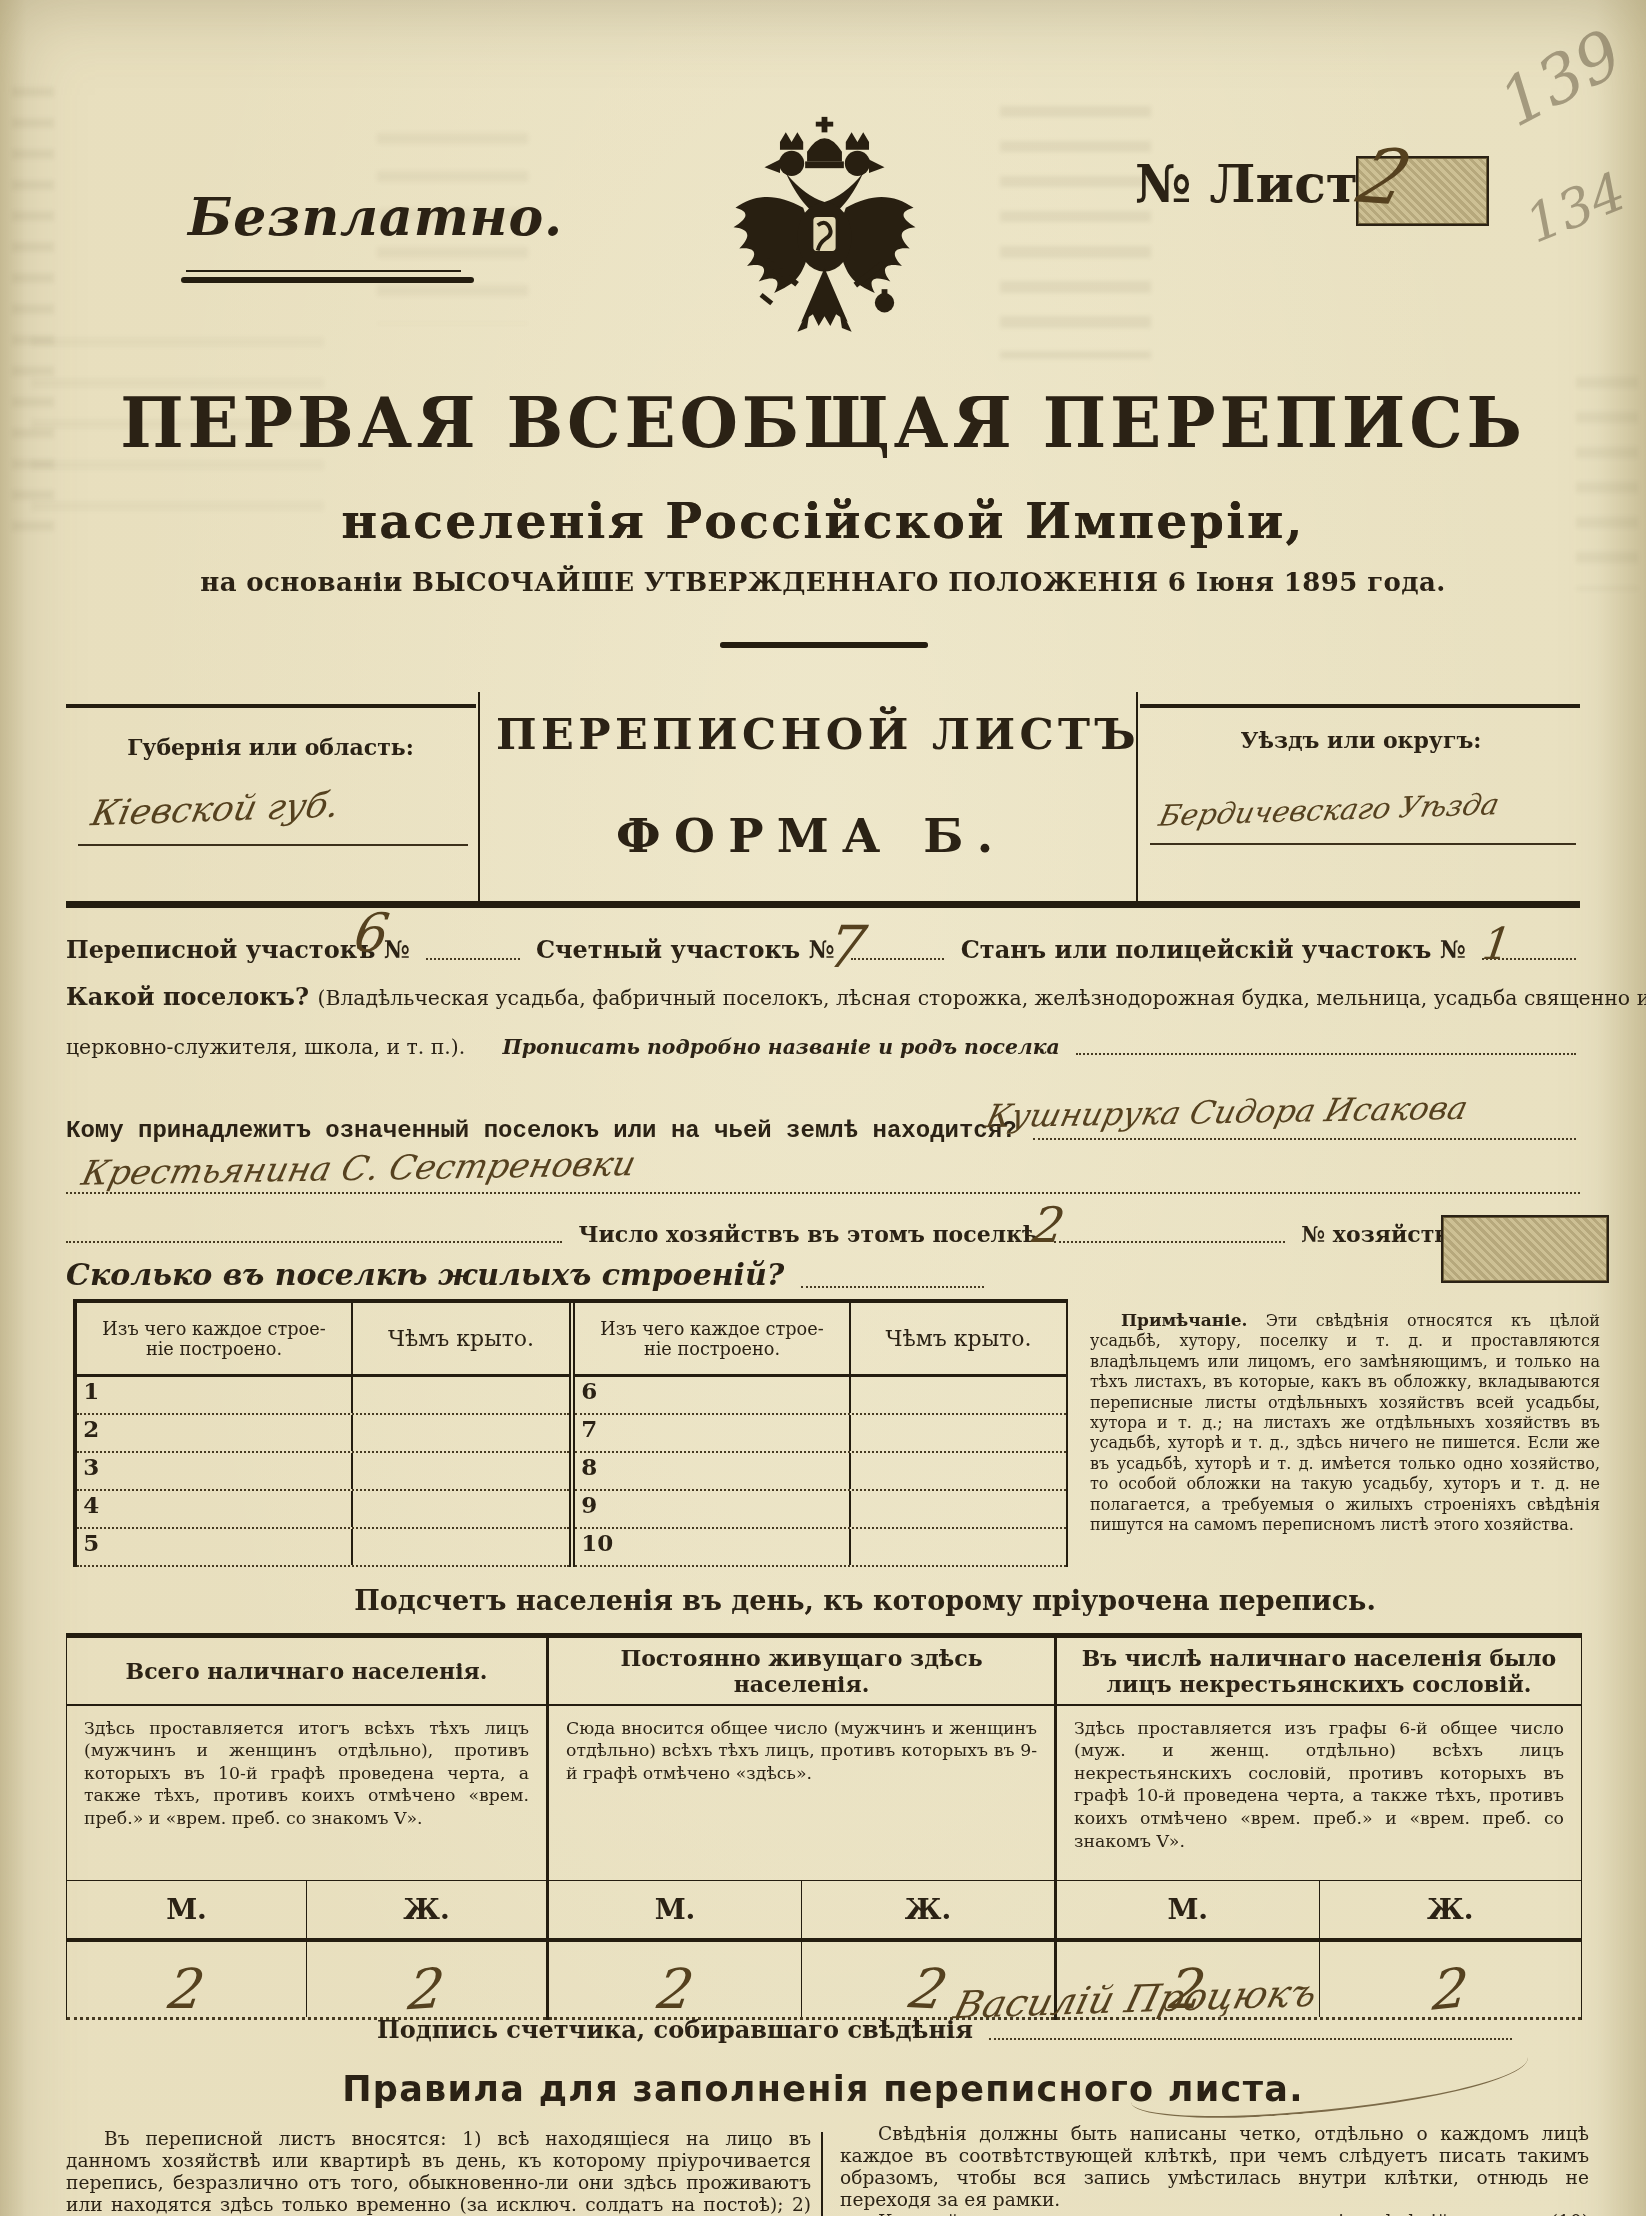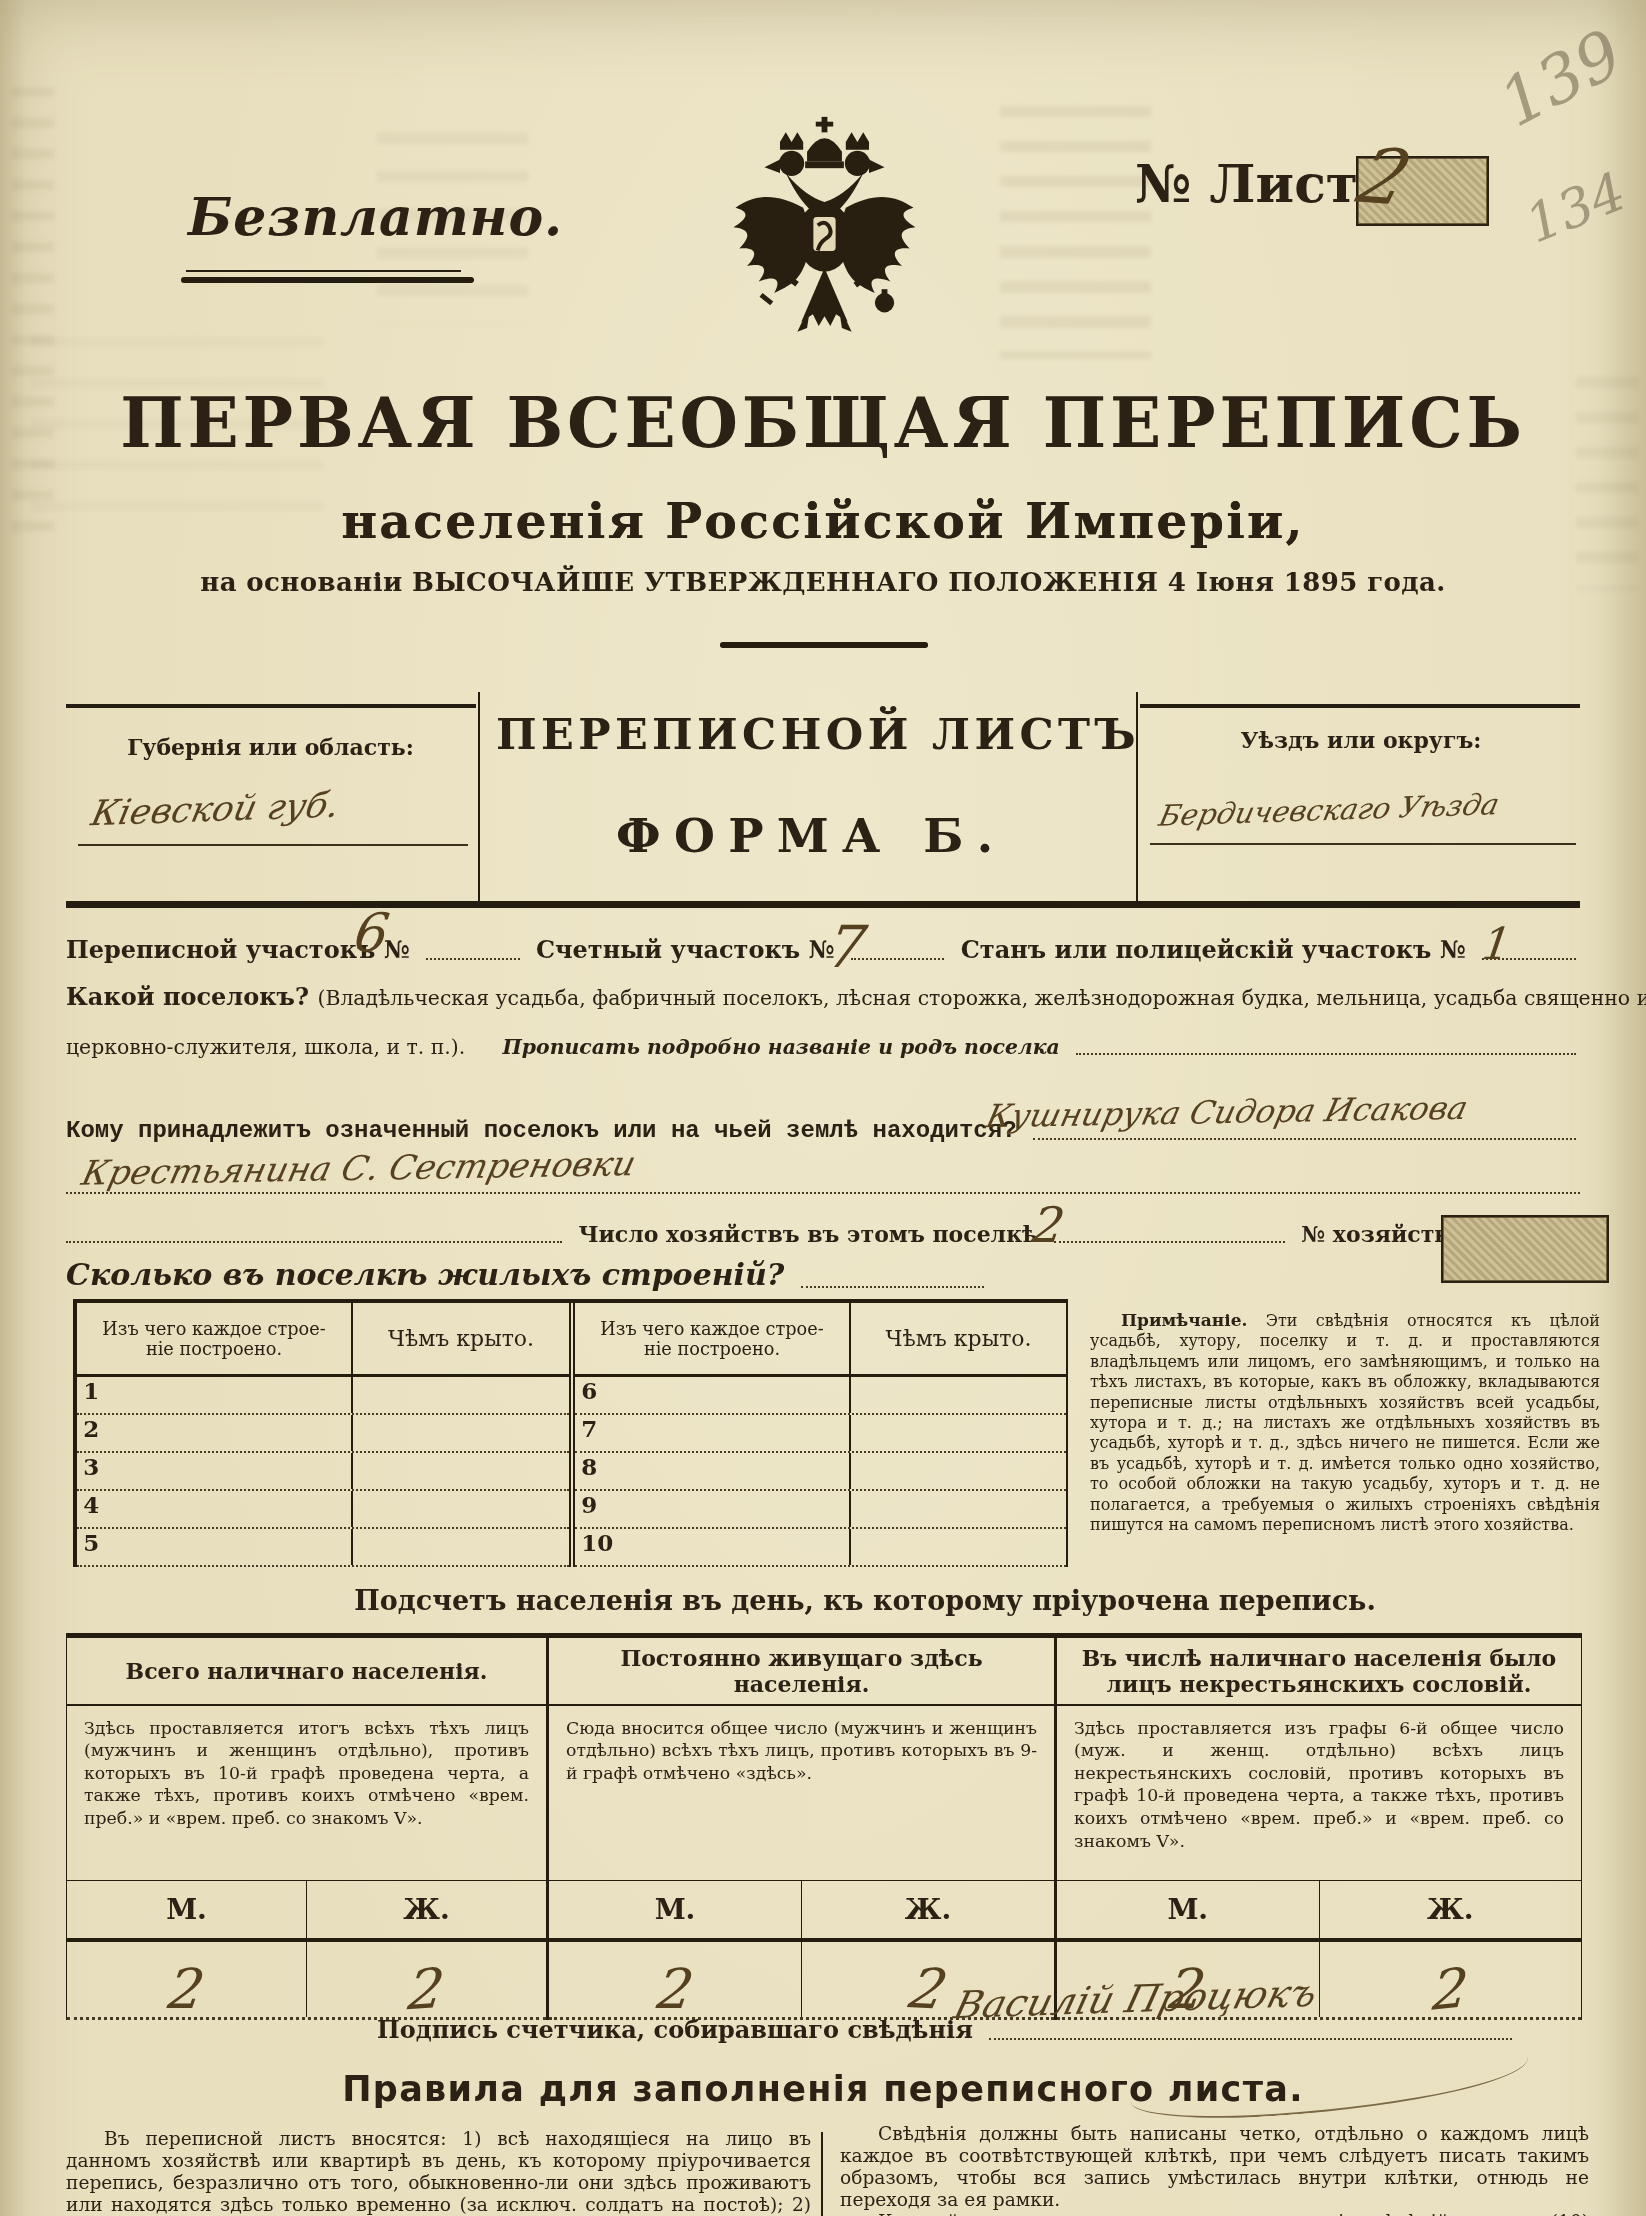--- a/index.html
+++ b/index.html
@@ -137,21 +137,21 @@
 
   <div class="abs sheetno" style="left:1135px;top:153px;">№ Листа</div>
   <div class="abs stampbox" style="left:1356px;top:156px;"></div>
   <div class="abs hand" style="left:1361px;top:133px;font-size:75px;transform:skewX(-12deg) rotate(4deg);">2</div>
 
   <div class="abs pencil" style="left:1498px;top:40px;font-size:66px;transform:rotate(-28deg);">139</div>
   <div class="abs pencil" style="left:1525px;top:177px;font-size:53px;transform:rotate(-22deg);">134</div>
 
   <div class="abs title" style="left:0px;top:381px;">ПЕРВАЯ ВСЕОБЩАЯ ПЕРЕПИСЬ</div>
   <div class="abs subtitle" style="left:0px;top:492px;">населенія Россійской Имперіи,</div>
-  <div class="abs lawline" style="left:0px;top:567px;">на основаніи ВЫСОЧАЙШЕ УТВЕРЖДЕННАГО ПОЛОЖЕНІЯ 4 Іюня 1895 года.</div>
+  <div class="abs lawline" style="left:0px;top:567px;">на основаніи ВЫСОЧАЙШЕ УТВЕРЖДЕННАГО ПОЛОЖЕНІЯ 6 Іюня 1895 года.</div>
   <div class="abs rule" style="left:720px;top:642px;width:208px;height:5.8px;border-radius:2.7px;"></div>
 
   <div class="abs rule" style="left:66px;top:704px;width:410px;height:4px;"></div>
   <div class="abs rule" style="left:1140px;top:704px;width:440px;height:4px;"></div>
   <div class="abs rule" style="left:478px;top:692px;width:1.8px;height:212px;"></div>
   <div class="abs rule" style="left:1136px;top:692px;width:1.8px;height:212px;"></div>
   <div class="abs rule" style="left:66px;top:901px;width:1514px;height:6.6px;"></div>
 
   <div class="abs fh-label" style="left:71px;top:734px;width:399px;">Губернія или область:</div>
   <div class="abs hand" style="left:93px;top:789px;font-size:35px;transform:skewX(-14deg) rotate(-2deg);">Кіевской губ.</div>

